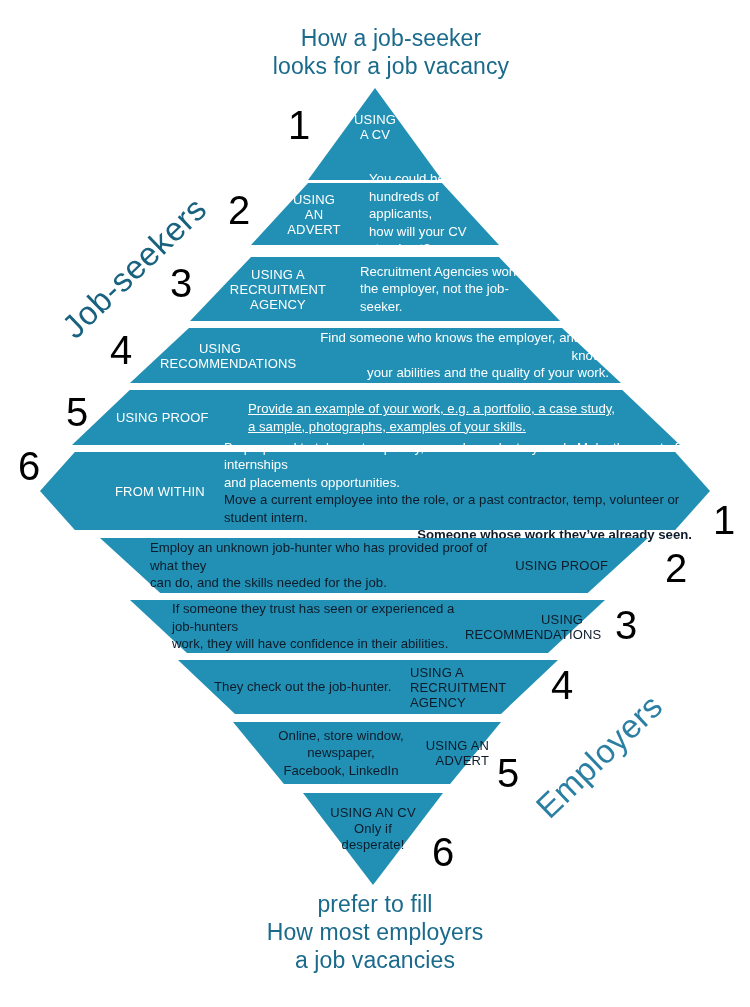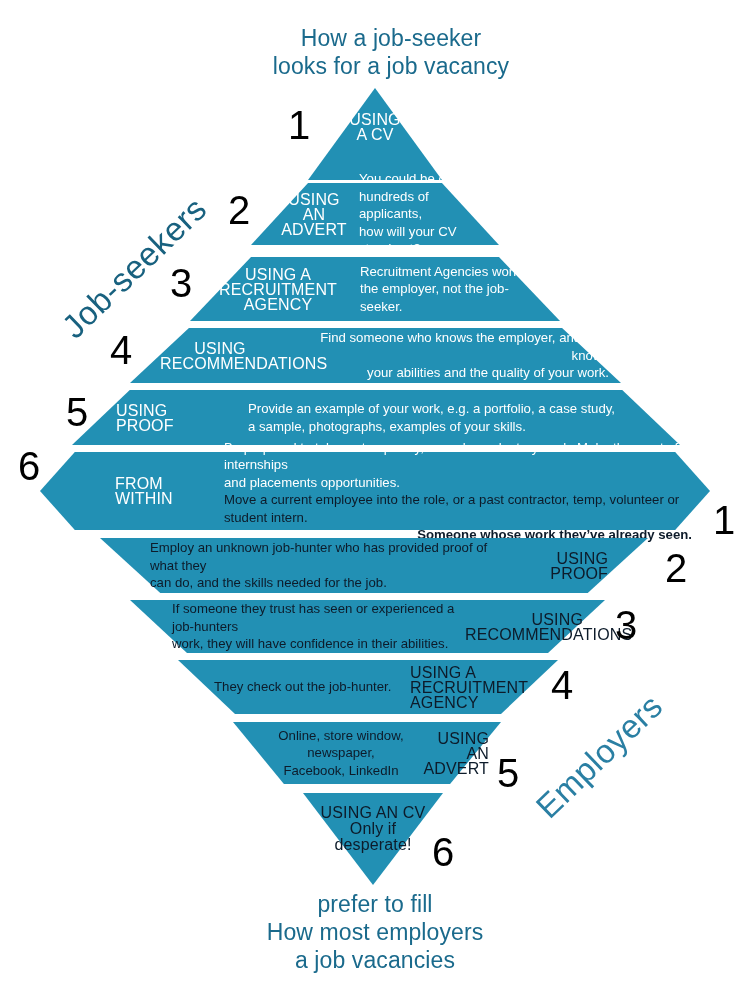--- a/index.html
+++ b/index.html
@@ -55,21 +55,21 @@
   .band .content {
     position: absolute;
     inset: 0;
     display: flex;
     align-items: center;
     pointer-events: auto;
   }
 
   
   .lbl {
-    font-size: 16px;
+    font-size: 13px;
     line-height: 15px;
     font-weight: 400;
     letter-spacing: .15px;
     white-space: pre-line;
   }
   .desc {
     font-size: 13.2px;
     line-height: 17.5px;
     font-weight: 400;
     white-space: pre-line;
@@ -129,21 +129,21 @@
         <div class="lbl w" style="text-align: center; color: rgb(255, 255, 255);">USING
 A CV</div>
       </div>
     </div>
 
     <div class="band" style="left:251px; top:183px; width:248px; height:62px;">
       <div class="shape" style="clip-path: polygon(23% 0%, 77% 0%, 100% 100%, 0% 100%); background: rgb(34, 144, 180);"></div>
       <div class="content" style="padding:0 10px 0 26px;">
         <div class="lbl w" style="width: 74px; text-align: center; flex: 0 0 auto; color: rgb(255, 255, 255);">USING
 AN ADVERT</div>
-        <div class="desc w" style="margin-left: 8px; color: rgb(255, 255, 255);">You could be one of
+        <div class="desc w" style="margin-left: 18px; color: rgb(255, 255, 255);">You could be one of
 hundreds of applicants,
 how will your CV stand out?</div>
       </div>
     </div>
 
     <div class="band" style="left:190px; top:257px; width:370px; height:64px;">
       <div class="shape" style="clip-path: polygon(16.5% 0%, 83.5% 0%, 100% 100%, 0% 100%); background: rgb(34, 144, 180);"></div>
       <div class="content" style="padding:0 12px 0 22px;">
         <div class="lbl w" style="width: 132px; text-align: center; flex: 0 0 auto; color: rgb(255, 255, 255);">USING A
 RECRUITMENT AGENCY</div>
@@ -159,21 +159,21 @@
 RECOMMENDATIONS</div>
         <div class="desc w" style="margin-left: 8px; text-align: right; flex: 1 1 0%; color: rgb(255, 255, 255);">Find someone who knows the employer, and who knows
 your abilities and the quality of your work.</div>
       </div>
     </div>
 
     <div class="band" style="left:72px; top:390px; width:608px; height:55px;">
       <div class="shape" style="clip-path: polygon(9.5% 0%, 90.5% 0%, 100% 100%, 0% 100%); background: rgb(34, 144, 180);"></div>
       <div class="content" style="padding:0 14px 0 44px;">
         <div class="lbl w" style="width: 110px; text-align: left; flex: 0 0 auto; color: rgb(255, 255, 255);">USING PROOF</div>
-        <div class="desc w" style="margin-left: 22px; color: rgb(255, 255, 255);">Provide an example of your work, e.g. a portfolio, a case study,
+        <div class="desc w" style="margin-left: 22px; color: rgb(255, 255, 255); text-decoration: underline;">Provide an example of your work, e.g. a portfolio, a case study,
 a sample, photographs, examples of your skills.</div>
       </div>
     </div>
 
     <div class="band" style="left:40px; top:452px; width:670px; height:78px;">
       <div class="shape" style="clip-path: polygon(5.2% 0%, 94.8% 0%, 100% 50%, 94.8% 100%, 5.2% 100%, 0% 50%); background: rgb(34, 144, 180);"></div>
       <div class="content" style="padding:0 18px 0 42px; align-items:center;">
         <div class="lbl w" style="width: 95px; text-align: left; flex: 0 0 auto; color: rgb(255, 255, 255); padding-left: 33px;">FROM WITHIN</div>
         <div style="flex:1; margin-left:14px;">
           <div class="desc w" style="color: rgb(255, 255, 255);">Be prepared to take on temporary, casual or voluntary work. Make the most of internships

